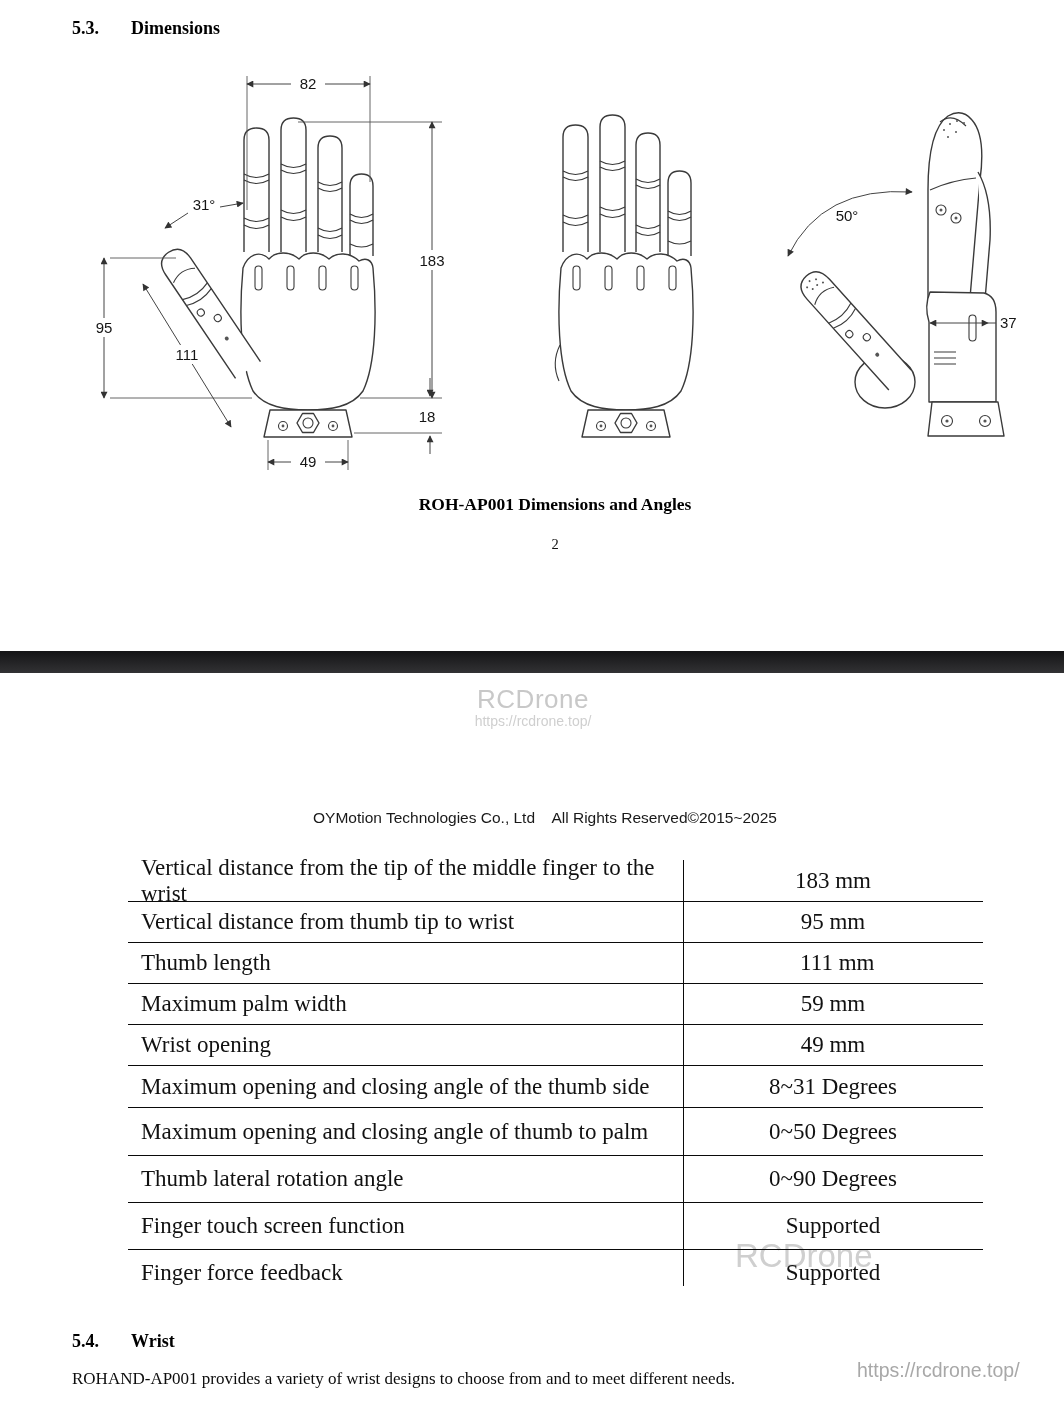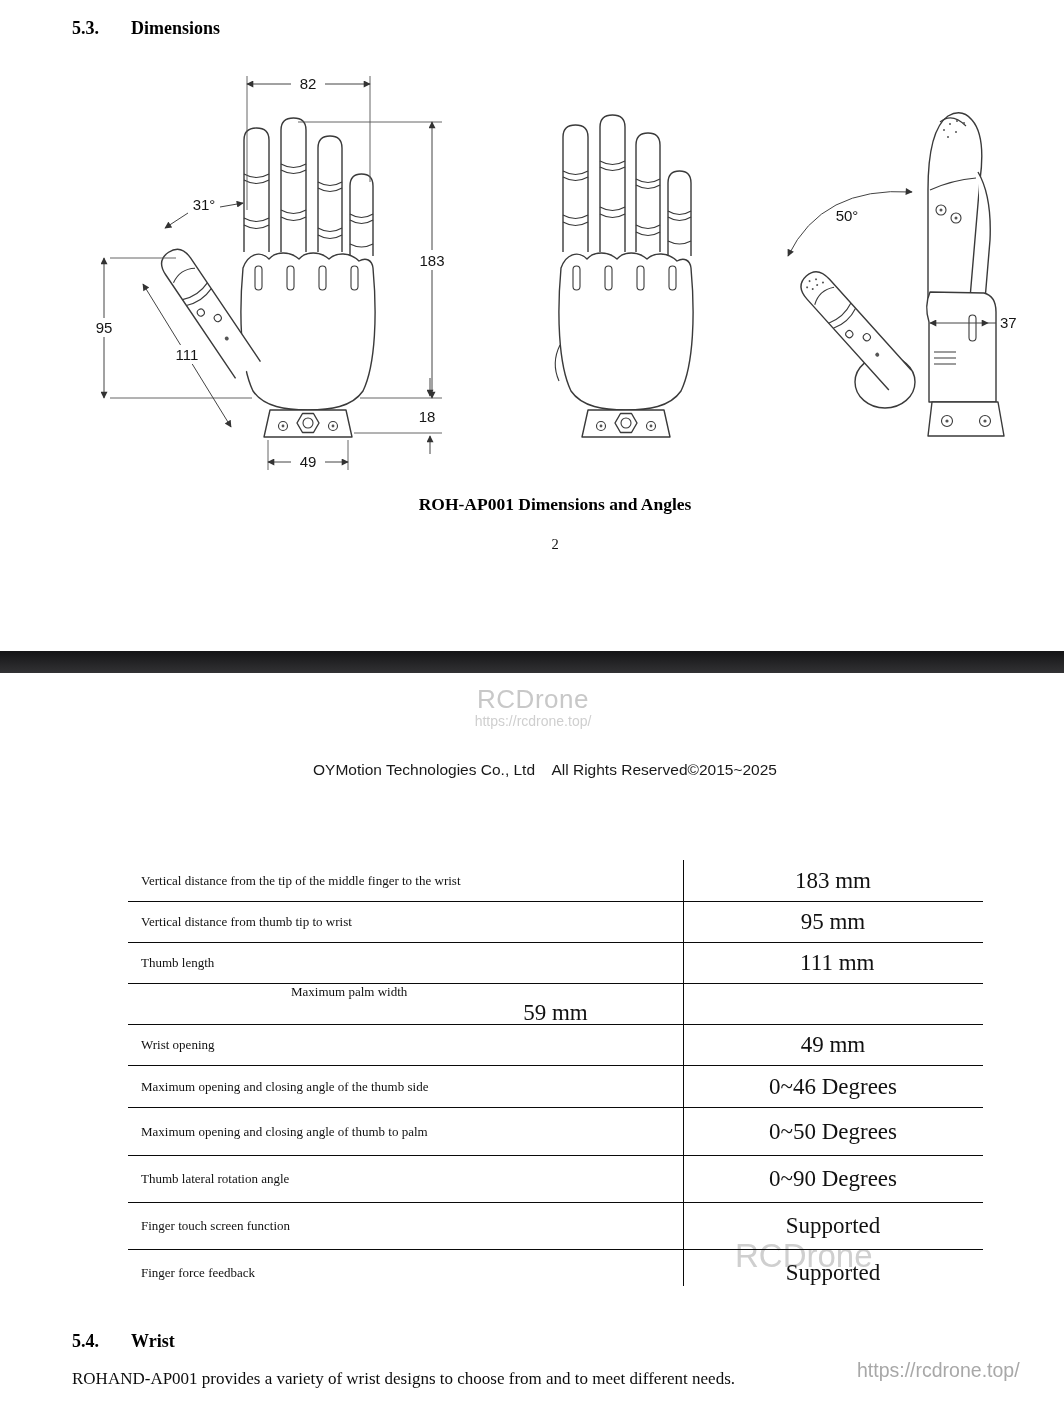--- a/index.html
+++ b/index.html
@@ -12,25 +12,25 @@
   .caption{left:46px;width:1018px;text-align:center;font-weight:bold;font-size:17.5px;color:#000;}
   .pagenum{left:46px;width:1018px;text-align:center;font-size:14.5px;}
   .sepbar{left:0;top:651px;width:1064px;height:22px;
           background:linear-gradient(#141416,#323234);}
   .wm-brand{left:0;width:1066px;text-align:center;
             font-family:"Liberation Sans",sans-serif;font-weight:500;
             font-size:26px;color:#c8c8c8;letter-spacing:.5px;}
   .wm-url-c{left:0;width:1066px;text-align:center;
             font-family:"Liberation Sans",sans-serif;font-size:14px;color:#cfcfcf;}
   .copyright{left:26px;width:1038px;text-align:center;white-space:pre;
-             font-family:"Liberation Sans",sans-serif;font-size:15.5px;color:#191919;}
+             font-family:"Liberation Sans",sans-serif;font-size:15.5px;color:#191919;margin-top:48px;}
   .spec{left:128px;top:860px;width:855px;z-index:1;}
   .trow{display:flex;align-items:center;border-bottom:1.6px solid #0a0a0a;}
   .trow.last{border-bottom:none;}
-  .tcell-l{width:542px;padding-left:13px;font-size:13px;}
+  .tcell-l{width:542px;padding-left:13px;font-size:23px;}
   .tcell-r{width:300px;text-align:center;font-size:23px;}
   .vdiv{position:absolute;left:555px;top:0;height:426px;width:1.4px;background:#0a0a0a;}
   .wm2{left:735px;top:1237px;font-family:"Liberation Sans",sans-serif;
        font-size:33px;font-weight:500;color:#bfbfbf;opacity:.75;z-index:0;}
   .wm3{left:857px;top:1359px;font-family:"Liberation Sans",sans-serif;
        font-size:19.5px;color:#a8a8a8;z-index:0;}
   .bodytext{left:72px;top:1369px;width:900px;font-size:17px;color:#0d0d0d;z-index:1;}
   
   .art{stroke:#3a3a3a;stroke-width:1.4;fill:#fff;stroke-linejoin:round;}
   .artl{stroke:#3a3a3a;stroke-width:1.1;fill:none;}
@@ -221,31 +221,31 @@
       <div class="tcell-r">183 mm</div>
     </div>
     <div class="trow" style="height:40px;">
       <div class="tcell-l">Vertical distance from thumb tip to wrist</div>
       <div class="tcell-r">95 mm</div>
     </div>
     <div class="trow" style="height:40px;gap:24px;">
       <div class="tcell-l">Thumb length</div>
       <div class="tcell-r">111 mm</div>
     </div>
-    <div class="trow" style="height:40px;flex-direction:column;">
+    <div class="trow" style="height:40px;">
       <div class="tcell-l">Maximum palm width</div>
       <div class="tcell-r">59 mm</div>
     </div>
     <div class="trow" style="height:40px;">
       <div class="tcell-l">Wrist opening</div>
       <div class="tcell-r">49 mm</div>
     </div>
     <div class="trow" style="height:41px;">
       <div class="tcell-l">Maximum opening and closing angle of the thumb side</div>
-      <div class="tcell-r">0~46 Degrees</div>
+      <div class="tcell-r">8~31 Degrees</div>
     </div>
     <div class="trow" style="height:47px;">
       <div class="tcell-l">Maximum opening and closing angle of thumb to palm</div>
       <div class="tcell-r">0~50 Degrees</div>
     </div>
     <div class="trow" style="height:46px;">
       <div class="tcell-l">Thumb lateral rotation angle</div>
       <div class="tcell-r">0~90 Degrees</div>
     </div>
     <div class="trow" style="height:46px;">

